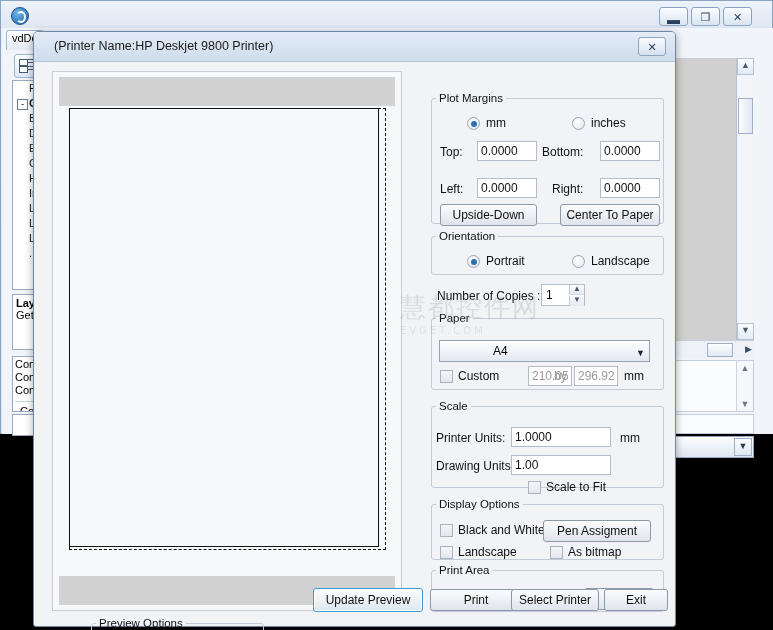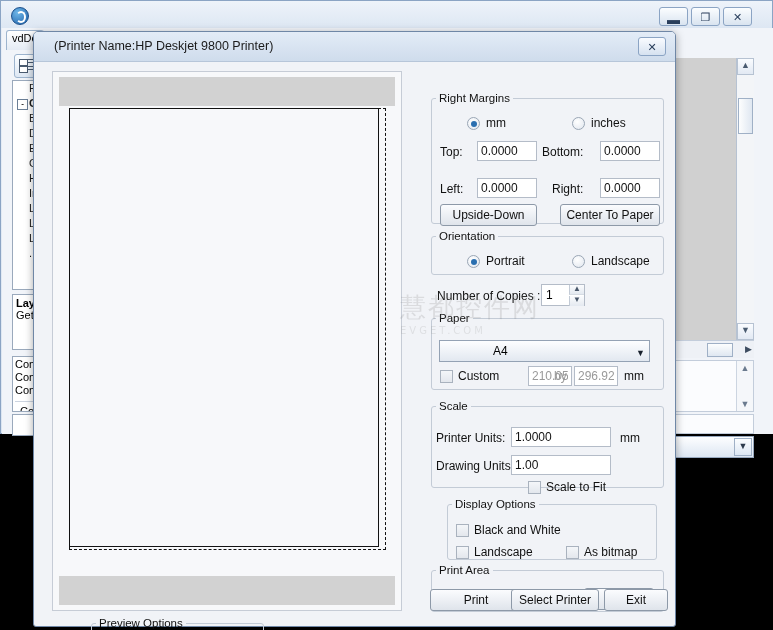--- a/index.html
+++ b/index.html
@@ -276,21 +276,21 @@
   </div>
 
   <fieldset class="grp" id="preview-opts">
     <legend>Preview Options</legend>
 
   </fieldset>
 
   <div id="right">
 
     <fieldset class="grp" style="left:0;top:24px;width:233px;height:132px;">
-      <legend>Right Margins</legend>
+      <legend>Plot Margins</legend>
 
       <span class="radio on" style="left:35px;top:13px;"></span>
       <span class="lbl" style="left:54px;top:12px;">mm</span>
       <span class="radio" style="left:140px;top:13px;"></span>
       <span class="lbl" style="left:159px;top:12px;">inches</span>
 
       <span class="lbl" style="left:8px;top:41px;">Top:</span>
       <input class="txt" style="left: 45px; top: 37px; width: 60px;" value="0.0000">
       <span class="lbl" style="left:110px;top:41px;">Bottom:</span>
       <input class="txt" style="left: 168px; top: 37px; width: 60px;" value="0.0000">
@@ -341,40 +341,42 @@
       <legend>Scale</legend>
       <span class="lbl" style="left:4px;top:19px;">Printer Units:</span>
       <input class="txt" style="left: 79px; top: 15px; width: 100px;" value="1.0000">
       <span class="lbl" style="left:188px;top:19px;">mm</span>
       <span class="lbl" style="left:4px;top:47px;">Drawing Units:</span>
       <input class="txt" style="left: 79px; top: 43px; width: 100px;" value="1.00">
       <span class="check" style="left:96px;top:69px;"></span>
       <span class="lbl" style="left:114px;top:68px;">Scale to Fit</span>
     </fieldset>
 
-    <fieldset class="grp" style="left:16px;top:430px;width:210px;height:62px;">
+    <fieldset class="grp" style="left:0;top:430px;width:233px;height:62px;">
       <legend>Display Options</legend>
       <span class="check" style="left:8px;top:14px;"></span>
       <span class="lbl" style="left:26px;top:13px;">Black and White</span>
+      <button class="btn" style="left:111px;top:10px;width:108px;">Pen Assigment</button>
       <span class="check" style="left:8px;top:36px;"></span>
       <span class="lbl" style="left:26px;top:35px;">Landscape</span>
       <span class="check" style="left:118px;top:36px;"></span>
       <span class="lbl" style="left:136px;top:35px;">As bitmap</span>
     </fieldset>
 
     <fieldset class="grp" style="left:0;top:496px;width:233px;height:48px;">
       <legend>Print Area</legend>
       <span class="radio on" style="left:6px;top:16px;"></span>
       <span class="lbl" style="left:24px;top:15px;">Extends</span>
       <span class="radio" style="left:78px;top:16px;"></span>
       <span class="lbl" style="left:96px;top:15px;">Window</span>
       <button class="btn" style="left:152px;top:12px;width:70px;">Pick</button>
     </fieldset>
   </div>
 
+  <button class="btn accent" style="left:279px;top:556px;width:110px;height:24px;">Update Preview</button>
   <button class="btn" style="left:396px;top:557px;width:92px;height:22px;">Print</button>
   <button class="btn" style="left:477px;top:557px;width:88px;height:22px;">Select Printer</button>
   <button class="btn" style="left:570px;top:557px;width:64px;height:22px;">Exit</button>
 </div>
 
 <div id="watermark">
   <div>慧都控件网</div>
   <div class="sub">EVGET.COM</div>
 </div>
 

